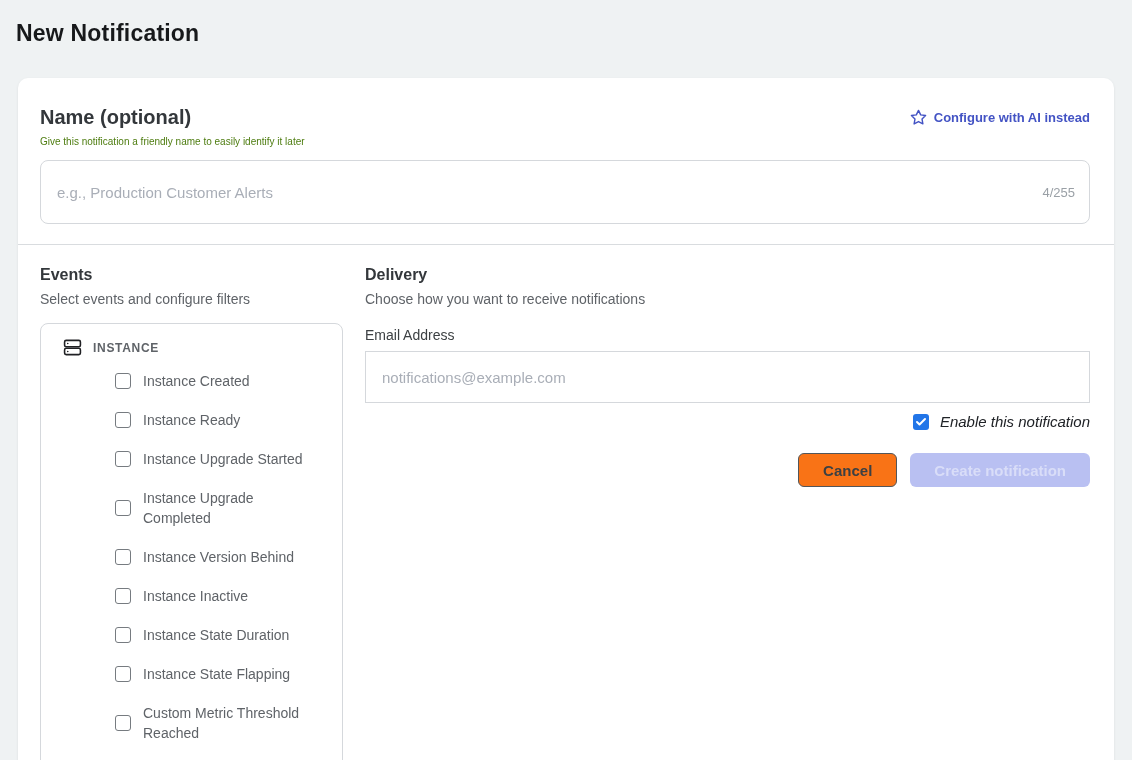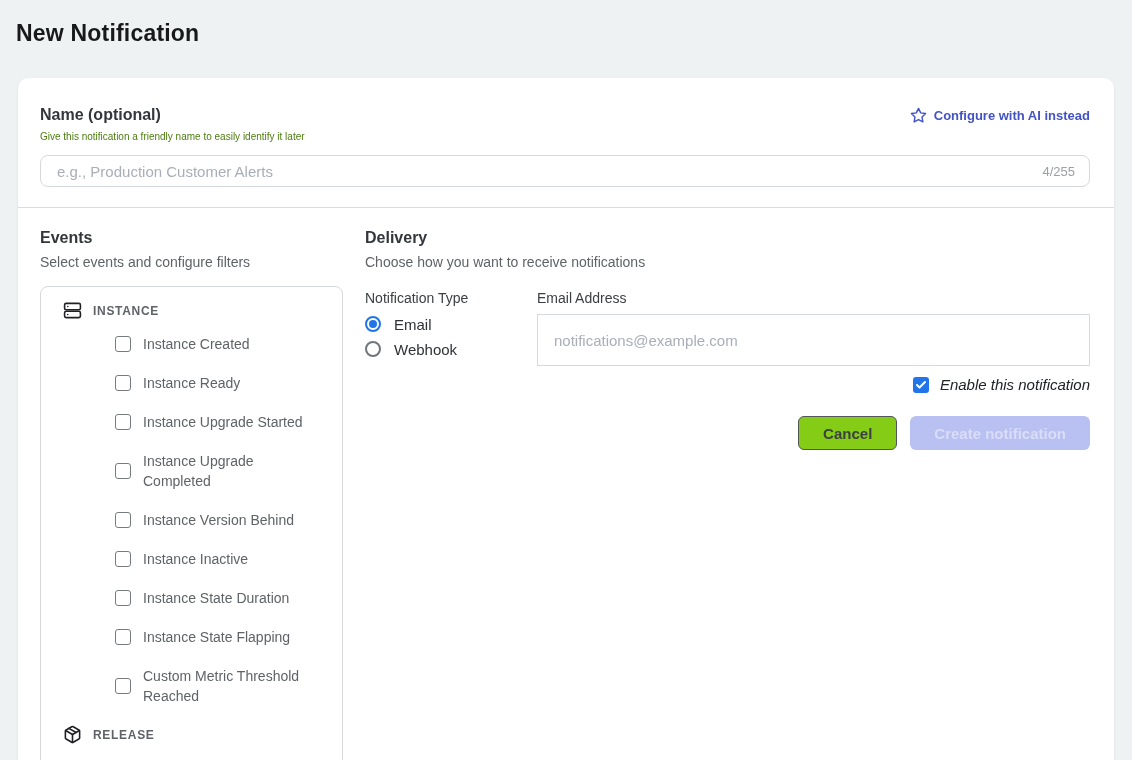--- a/index.html
+++ b/index.html
@@ -15,29 +15,29 @@
     font-size: 23px; font-weight: 800; color: #17191b; letter-spacing: .2px;
   }
   .card {
     position: absolute; left: 18px; top: 78px; width: 1096px; height: 860px;
     background: #ffffff; border-radius: 10px;
     box-shadow: 0 1px 3px rgba(0,0,0,.08);
   }
   
   .name-section { padding: 28px 24px 0 22px; }
   .name-header { display: flex; justify-content: space-between; align-items: center; }
-  .field-label { font-size: 16px; font-weight: 700; color: #33373b; }
+  .field-label { font-size: 20px; font-weight: 700; color: #33373b; }
   .ai-link {
     display: inline-flex; align-items: center; gap: 7px;
     color: #4353c4; font-size: 13px; font-weight: 700; cursor: pointer;
   }
   .ai-link svg { display: block; }
   .field-desc { margin-top: 7px; font-size: 10px; color: #4d7c0f; }
   .name-input-wrap {
-    margin-top: 13px; height: 32px;
+    margin-top: 13px; height: 64px;
     border: 1px solid #d5d8dc; border-radius: 8px;
     display: flex; align-items: center; padding: 0 14px 0 4px; background: #fff;
   }
   .name-input {
     flex: 1; border: none; outline: none; font-size: 15px; height: 100%;
     padding: 0 0 0 12px; font-family: "Liberation Sans", sans-serif; color: #33373b;
     background: transparent;
   }
   .name-input::placeholder, .email-input::placeholder { color: #a9aeb7; }
   .char-counter { font-size: 13px; color: #9aa0a6; }
@@ -98,21 +98,21 @@
     width: 16px; height: 16px; flex: none; border-radius: 3px;
     background: #2175e8; display: flex; align-items: center; justify-content: center;
   }
   .enable-label { font-size: 15px; color: #202327; }
   .buttons-row { display: flex; justify-content: flex-end; gap: 13px; margin-top: 23px; }
   .btn {
     height: 34px; border-radius: 6px; font-size: 15px; font-weight: 700;
     font-family: "Liberation Sans", sans-serif; cursor: pointer;
     display: inline-flex; align-items: center; padding: 0 24px;
   }
-  .btn-cancel { background: #84cc16; border: 1.5px solid #52565a; color: #3c4043; }
+  .btn-cancel { background: #f97316; border: 1.5px solid #52565a; color: #3c4043; }
   .btn-submit { background: #b9c0f2; border: none; color: #d9ddf8; }
 </style>
 </head>
 <body>
 
 <div class="page-title">New Notification</div>
 
 <div class="card">
 
   <div class="name-section">
@@ -198,33 +198,20 @@
           <span>RELEASE</span>
         </div>
       </div>
     </div>
 
     <div class="col-delivery">
       <div class="section-title">Delivery</div>
       <div class="section-sub">Choose how you want to receive notifications</div>
 
       <div class="delivery-grid">
-        <div class="nt-col">
-          <div class="label-sm">Notification Type</div>
-          <div class="radio-group">
-            <label class="radio-row">
-              <span class="radio on"></span>
-              <span>Email</span>
-            </label>
-            <label class="radio-row">
-              <span class="radio off"></span>
-              <span>Webhook</span>
-            </label>
-          </div>
-        </div>
         <div class="email-col">
           <div class="label-sm">Email Address</div>
           <input class="email-input" type="text" placeholder="notifications@example.com" style="">
         </div>
       </div>
 
       <label class="enable-row">
         <span class="cb-checked">
           <svg width="12" height="12" viewBox="0 0 24 24" fill="none" stroke="#ffffff" stroke-width="4" stroke-linecap="round" stroke-linejoin="round">
               <polyline points="20 6 9 17 4 12"></polyline>

